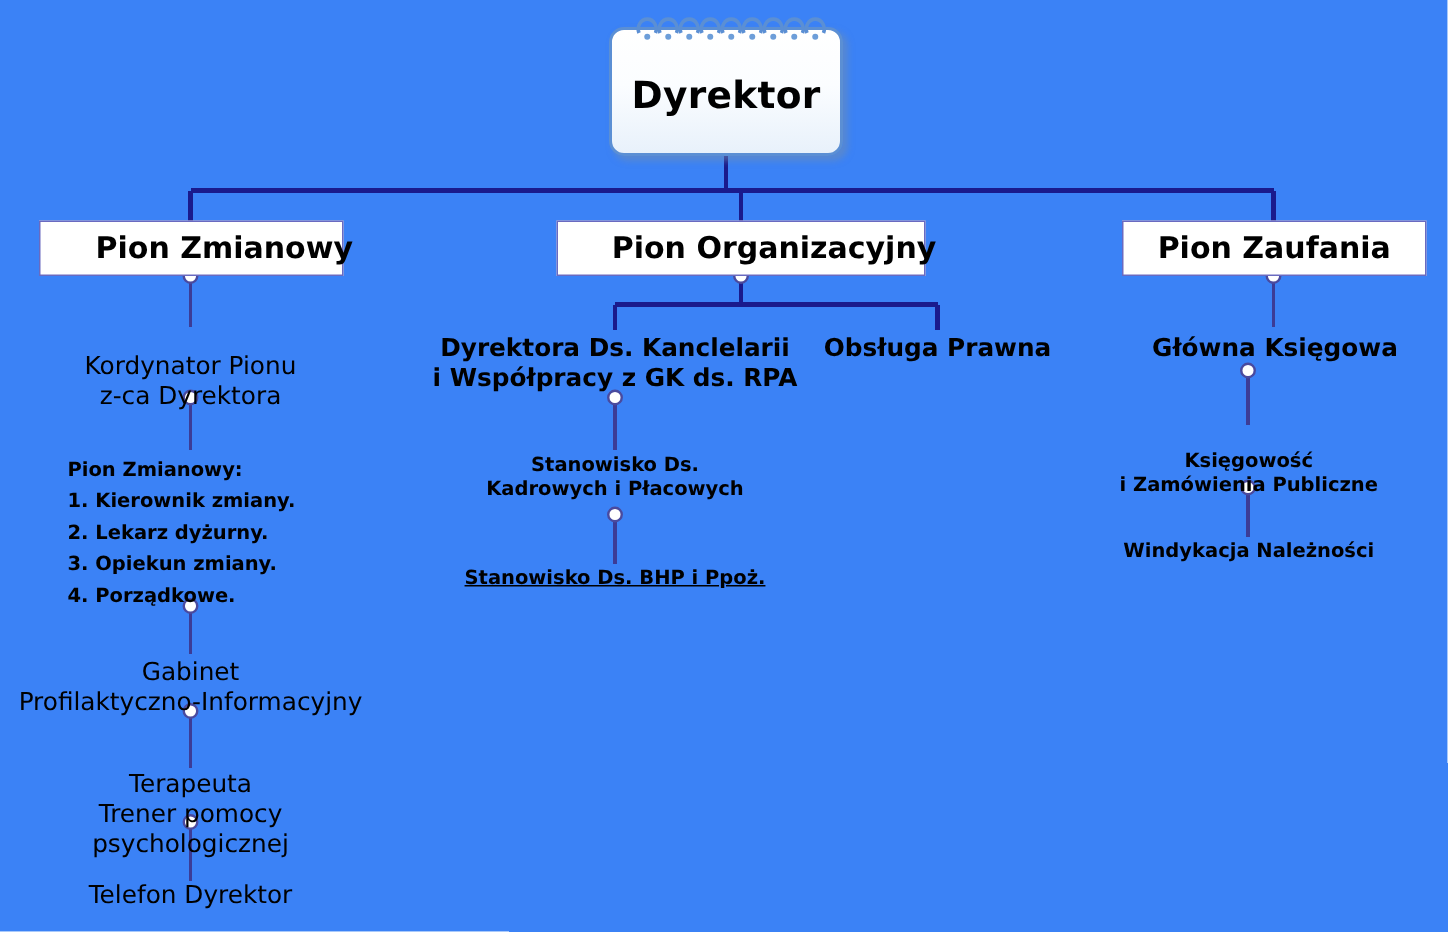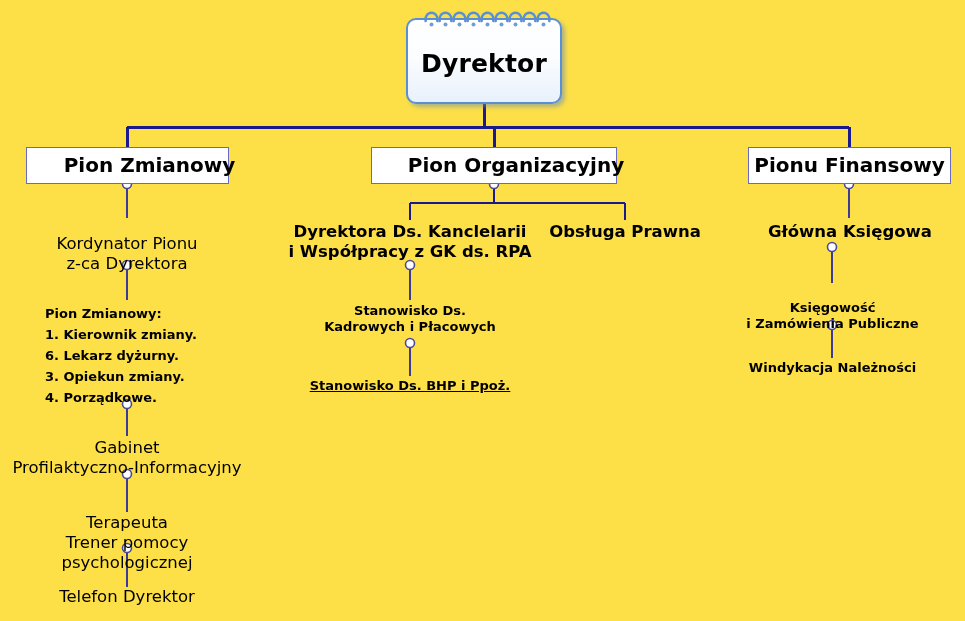--- a/index.html
+++ b/index.html
@@ -9,21 +9,21 @@
     background: #ffffff;
   }
   body {
     font-family: "DejaVu Sans", "Liberation Sans", sans-serif;
     color: #000000;
   }
   #chart-root {
     position: relative;
     width: 965px;
     height: 621px;
-    background: #fde047;
+    background: #3b82f6;
     overflow: hidden;
   }
   #connector-layer {
     position: absolute;
     left: 0;
     top: 0;
     width: 965px;
     height: 621px;
     pointer-events: none;
   }
@@ -192,29 +192,29 @@
     </g>
   </svg>
 
   <div class="pion-box" id="pion-zmianowy">
     <span class="pion-label">Pion Zmianowy</span>
   </div>
   <div class="pion-box" id="pion-organizacyjny">
     <span class="pion-label">Pion Organizacyjny</span>
   </div>
   <div class="pion-box" id="pion-finansowy">
-    <span class="pion-label">Pionu Finansowy</span>
+    <span class="pion-label">Pion Zaufania</span>
   </div>
 
   <div class="text-node t-regular" style="left:7px; top:234px; width:240px;">Kordynator Pionu
 z-ca Dyrektora</div>
 
   <div class="t-list" style="left:45px; top:303px; width:210px;">Pion Zmianowy:
 1. Kierownik zmiany.
-6. Lekarz dyżurny.
+2. Lekarz dyżurny.
 3. Opiekun zmiany.
 4. Porządkowe.</div>
 
   <div class="text-node t-regular" style="left:7px; top:438px; width:240px;">Gabinet
 Profilaktyczno-Informacyjny</div>
 
   <div class="text-node t-regular" style="left:5px; top:513px; width:244px;">Terapeuta
 Trener pomocy psychologicznej</div>
 
   <div class="text-node t-regular" style="left:7px; top:587px; width:240px;">Telefon Dyrektor</div>

